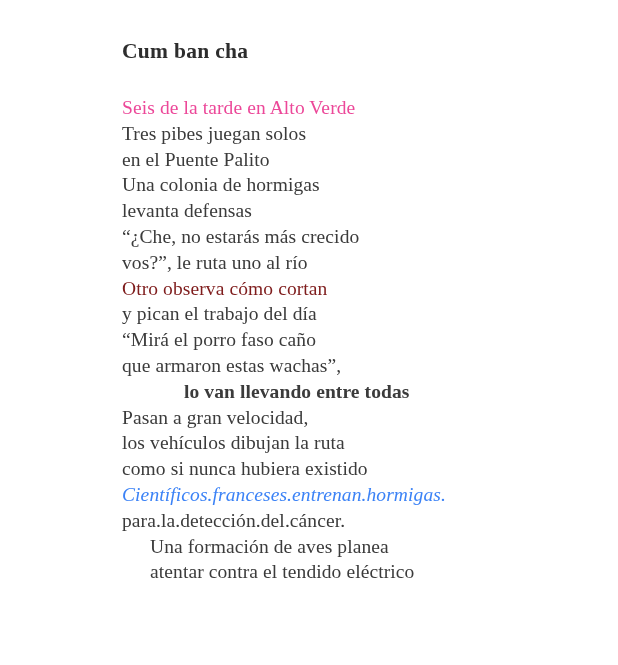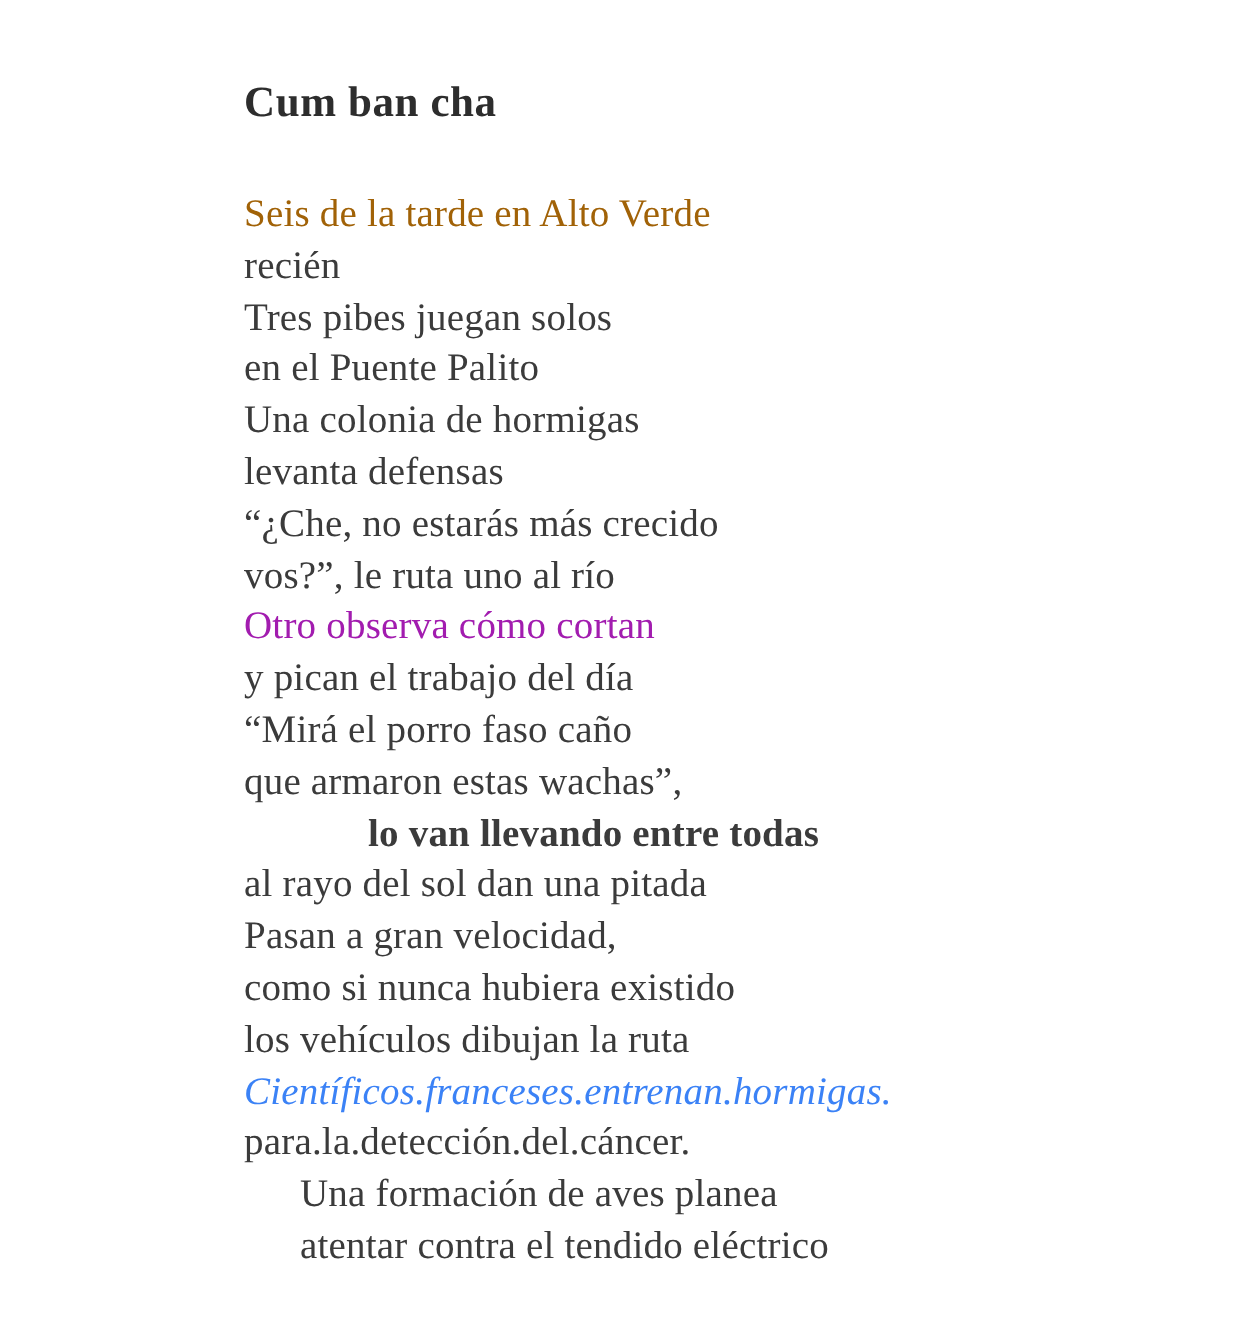--- a/index.html
+++ b/index.html
@@ -43,36 +43,34 @@
     font-weight: bold;
   }
 </style>
 </head>
 <body>
 
 <div class="page" style="background: rgb(255, 255, 255);">
   <div class="poem">
     <h1 class="poem-title" style="color: rgb(45, 45, 45);">Cum ban cha</h1>
     <div class="poem-lines">
-        <div class="poem-line" style="color: #a16207;">Seis de la tarde en Alto Verde</div>
-        <div class="poem-line" style="color: rgb(59, 59, 59);">recién</div>
+        <div class="poem-line" style="color: #ec4899;">Seis de la tarde en Alto Verde</div>
         <div class="poem-line" style="color: rgb(59, 59, 59);">Tres pibes juegan solos</div>
         <div class="poem-line" style="color: rgb(59, 59, 59);">en el Puente Palito</div>
         <div class="poem-line" style="color: rgb(59, 59, 59);">Una colonia de hormigas</div>
         <div class="poem-line" style="color: rgb(59, 59, 59);">levanta defensas</div>
         <div class="poem-line" style="color: rgb(59, 59, 59);">“¿Che, no estarás más crecido</div>
         <div class="poem-line" style="color: rgb(59, 59, 59);">vos?”, le ruta uno al río</div>
-        <div class="poem-line" style="color: #a21caf;">Otro observa cómo cortan</div>
+        <div class="poem-line" style="color: #7f1d1d;">Otro observa cómo cortan</div>
         <div class="poem-line" style="color: rgb(59, 59, 59);">y pican el trabajo del día</div>
         <div class="poem-line" style="color: rgb(59, 59, 59);">“Mirá el porro faso caño</div>
         <div class="poem-line" style="color: rgb(59, 59, 59);">que armaron estas wachas”,</div>
         <div class="poem-line indented" style="color: rgb(59, 59, 59);">lo van llevando entre todas</div>
-        <div class="poem-line" style="color: rgb(59, 59, 59);">al rayo del sol dan una pitada</div>
         <div class="poem-line" style="color: rgb(59, 59, 59);">Pasan a gran velocidad,</div>
+        <div class="poem-line" style="color: rgb(59, 59, 59);">los vehículos dibujan la ruta</div>
         <div class="poem-line" style="color: rgb(59, 59, 59);">como si nunca hubiera existido</div>
-        <div class="poem-line" style="color: rgb(59, 59, 59);">los vehículos dibujan la ruta</div>
         <div class="poem-line" style="color: #3b82f6; font-style: italic;">Científicos.franceses.entrenan.hormigas.</div>
         <div class="poem-line" style="color: rgb(59, 59, 59);">para.la.detección.del.cáncer.</div>
         <div class="poem-line" style="color: rgb(59, 59, 59); margin-left: 28px;">Una formación de aves planea</div>
         <div class="poem-line" style="color: rgb(59, 59, 59); margin-left: 28px;">atentar contra el tendido eléctrico</div>
       </div>
   </div>
 </div>
 
 </body></html>

